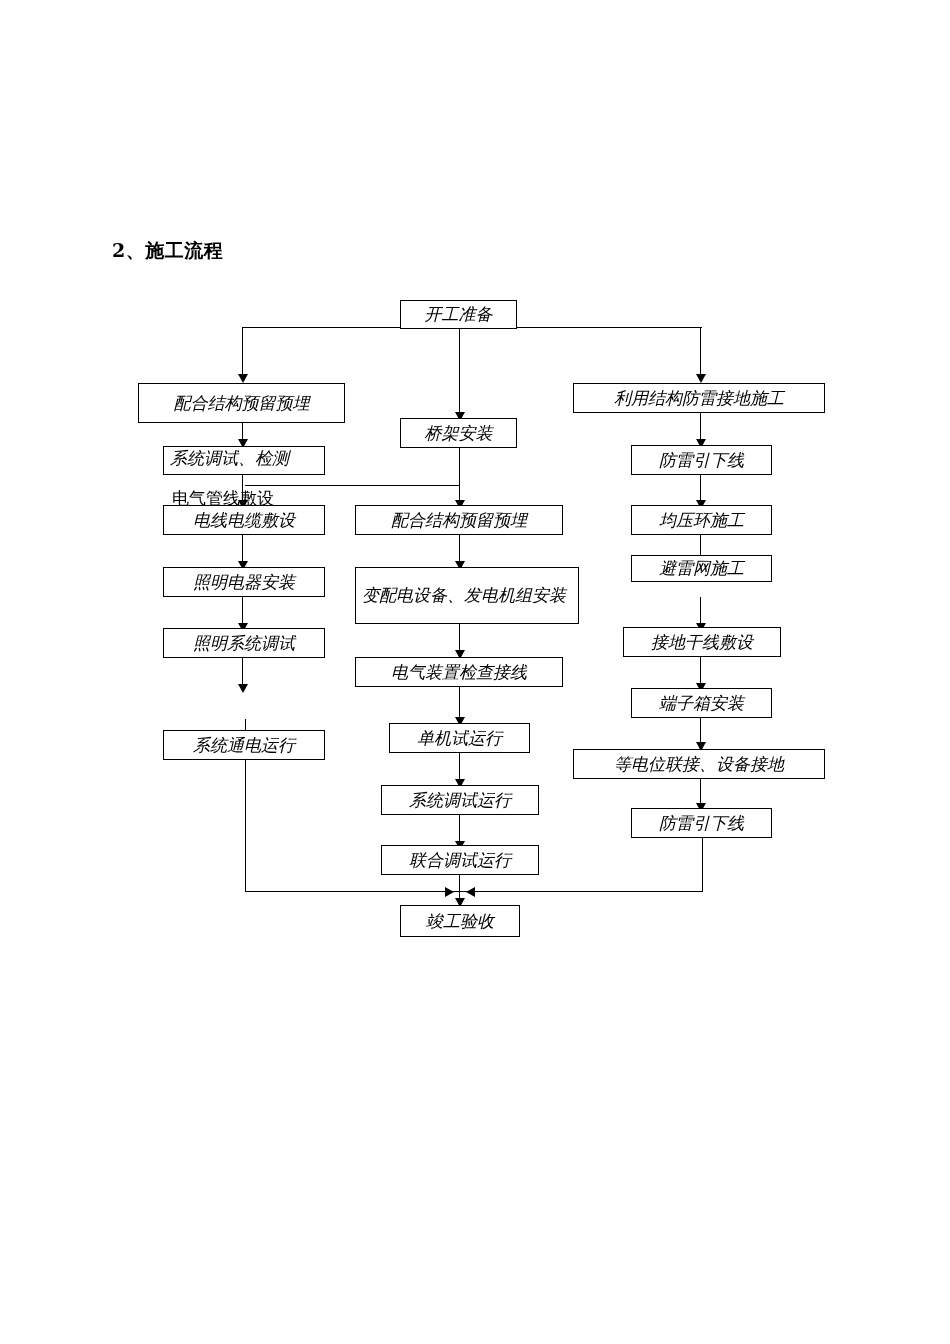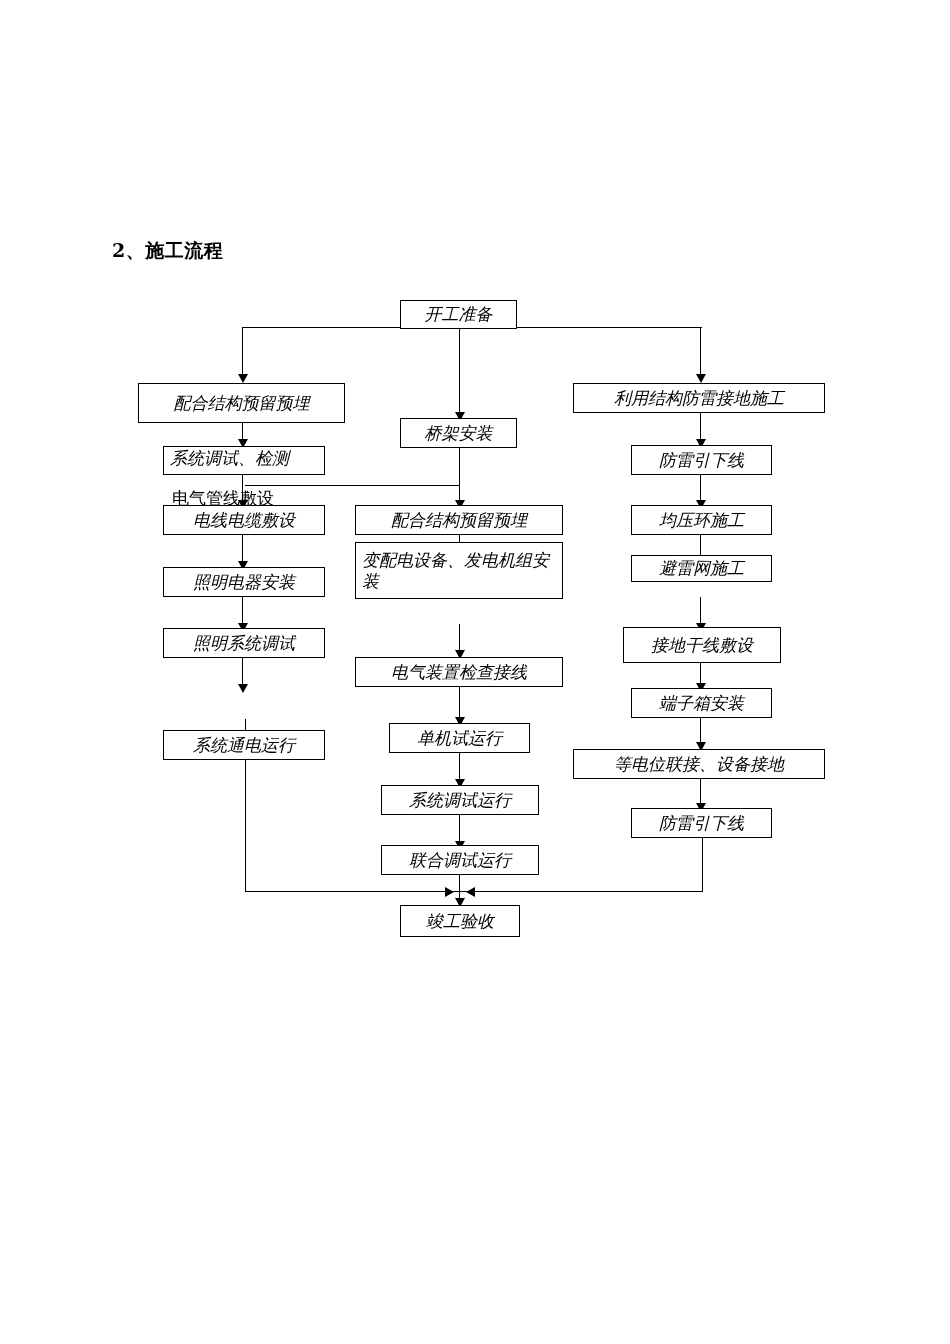--- a/index.html
+++ b/index.html
@@ -183,21 +183,21 @@
   <div class="vline" style="left:459px; top:448px; height:56px;"></div>
   <div class="arrow-down" style="left:455px; top:500px;"></div>
 
   <div class="box" style="left:355px; top:505px; width:208px; height:30px;">
     <span>配合结构预留预埋</span>
   </div>
 
   <div class="vline" style="left:459px; top:535px; height:30px;"></div>
   <div class="arrow-down" style="left:455px; top:561px;"></div>
 
-  <div class="box align-left" style="left:355px; top:542px; width:208px; height:57px;">
+  <div class="box align-left" style="left:355px; top:567px; width:224px; height:57px;">
     <span>变配电设备、发电机组安装</span>
   </div>
 
   <div class="vline" style="left:459px; top:624px; height:30px;"></div>
   <div class="arrow-down" style="left:455px; top:650px;"></div>
 
   <div class="box" style="left:355px; top:657px; width:208px; height:30px;">
     <span>电气装置检查接线</span>
   </div>
 
@@ -246,21 +246,21 @@
   <div class="vline" style="left:700px; top:535px; height:30px;"></div>
   <div class="arrow-down" style="left:696px; top:561px;"></div>
 
   <div class="box" style="left:631px; top:555px; width:141px; height:27px;">
     <span>避雷网施工</span>
   </div>
 
   <div class="vline" style="left:700px; top:597px; height:30px;"></div>
   <div class="arrow-down" style="left:696px; top:623px;"></div>
 
-  <div class="box" style="left:623px; top:627px; width:158px; height:36px;">
+  <div class="box" style="left:623px; top:627px; width:158px; height:30px;">
     <span>接地干线敷设</span>
   </div>
 
   <div class="vline" style="left:700px; top:657px; height:30px;"></div>
   <div class="arrow-down" style="left:696px; top:683px;"></div>
 
   <div class="box" style="left:631px; top:688px; width:141px; height:30px;">
     <span>端子箱安装</span>
   </div>
 

